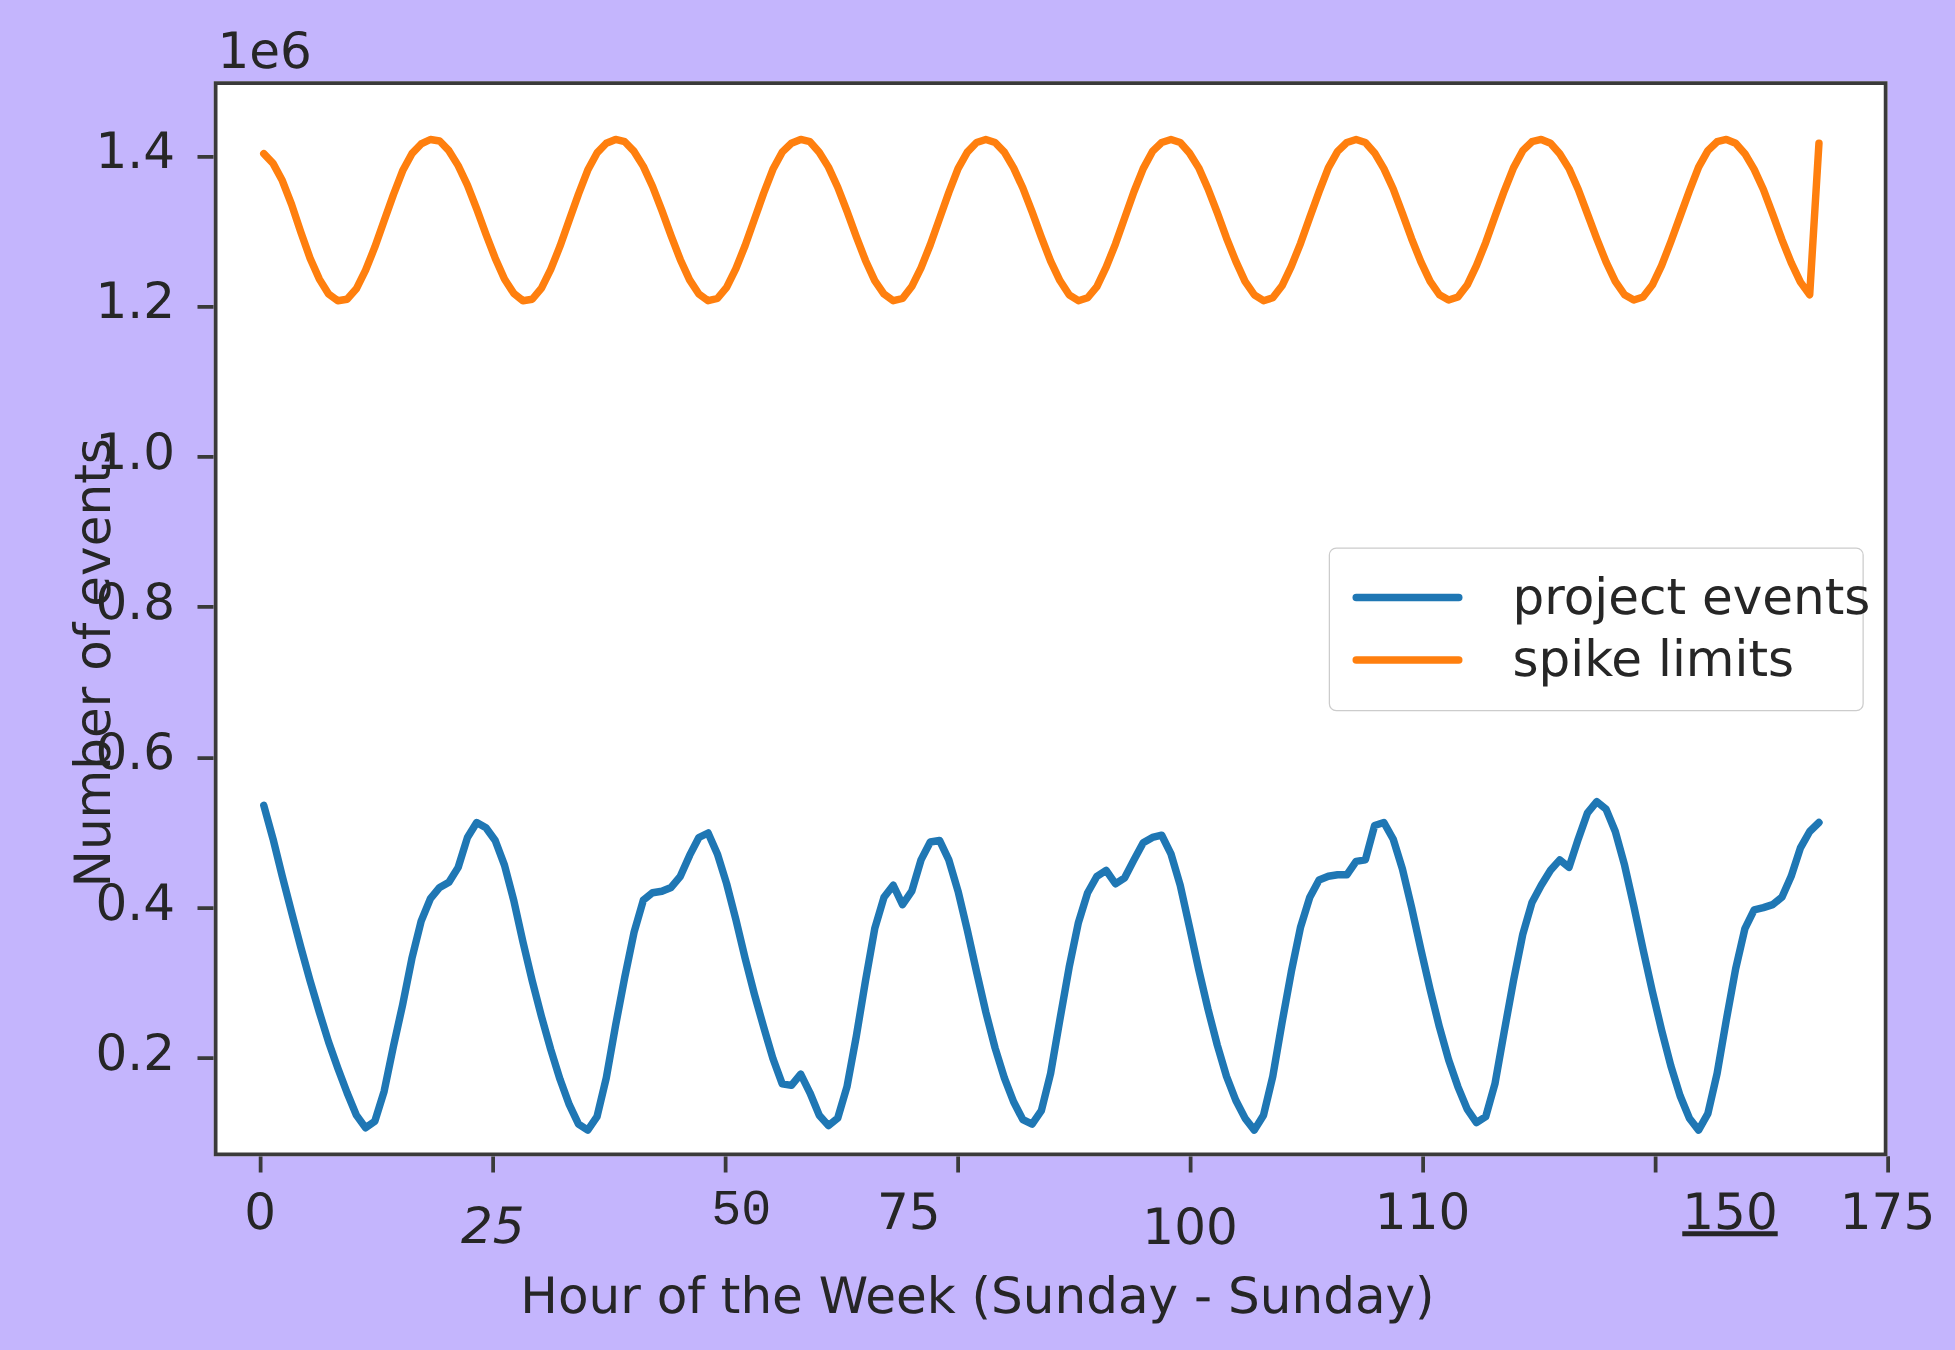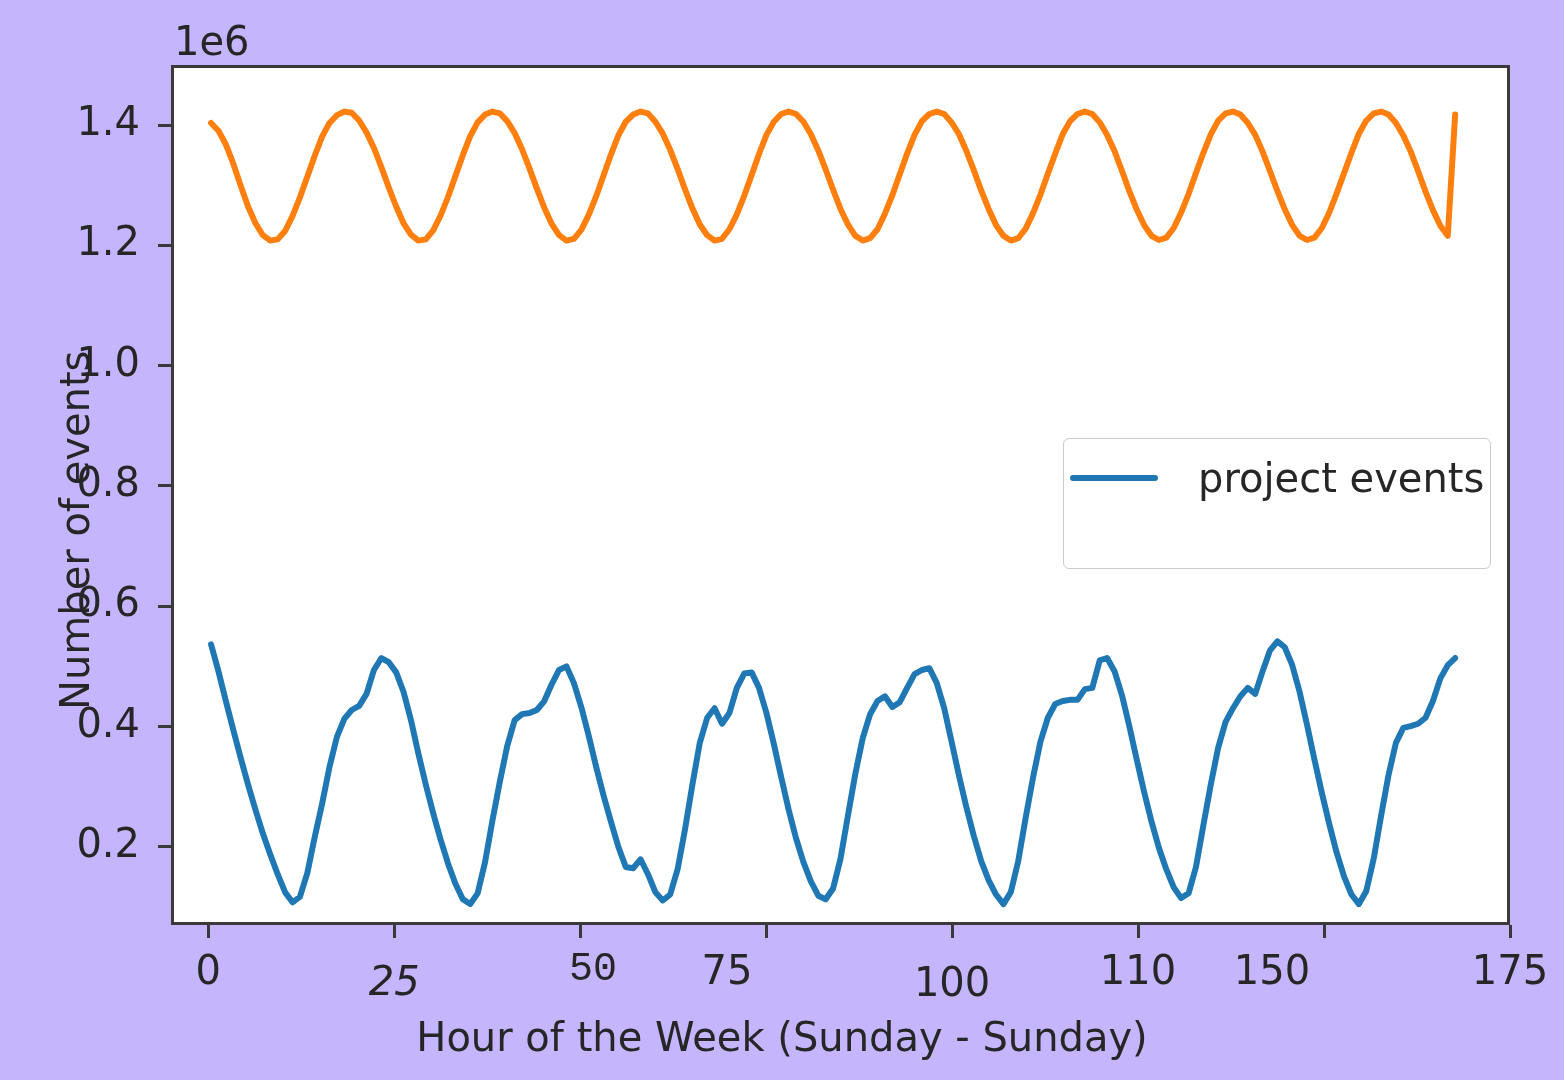--- a/index.html
+++ b/index.html
@@ -39,21 +39,21 @@
   #ylabel{
     position:absolute;font-size:40px;color:#262626;white-space:nowrap;
     transform:rotate(-90deg);transform-origin:left top;
     left:52px;top:710px;
   }
 
   
   #legend{
     position:absolute;left:1063px;top:438px;width:428px;height:131px;
     background:#ffffff;border:1.5px solid #cccccc;border-radius:6px;
-    box-sizing:border-box;padding:14px 18px 14px 6px;
+    box-sizing:border-box;padding:14px 18px 14px 18px;
   }
   .legend-row{display:flex;align-items:center;height:50px;}
   .legend-swatch{width:88px;height:6px;border-radius:3px;flex:none;}
   .legend-text{margin-left:40px;font-size:40px;color:#262626;white-space:nowrap;}
 </style>
 </head>
 <body>
 
 <div id="figure">
 
@@ -87,34 +87,38 @@
       <div class="xtick-mark" style="left: 1322.53px; top: 925px;"></div>
       <div class="xtick-mark" style="left: 1508.5px; top: 925px;"></div>
     </div>
   <div id="xtick-labels">
       <div class="xtick-label" style="left: 128.194px; top: 947px;">0</div>
       <div class="xtick-label" style="left: 314.167px; top: 958px; font-style: italic;">25</div>
       <div class="xtick-label" style="left: 513px; top: 947px; font-family: Liberation Mono, monospace;">50</div>
       <div class="xtick-label" style="left: 647px; top: 947px;">75</div>
       <div class="xtick-label" style="left: 872.083px; top: 947px; margin-top: 12px;">100</div>
       <div class="xtick-label" style="left: 1058.06px; top: 947px;">110</div>
-      <div class="xtick-label" style="left: 1192px; top: 947px;">150</div>
+      <div class="xtick-label" style="left: 1304px; top: 947px; text-decoration: underline;">150</div>
       <div class="xtick-label" style="left: 1430px; top: 947px;">175</div>
     </div>
 
   <div id="plot-area">
     <svg id="curves" viewBox="0 0 1339 860" preserveAspectRatio="none">
       <path id="line-project-events" fill="none" stroke-width="6" stroke-linejoin="round" stroke-linecap="round" d="M37.19 580.35 L44.63 607.41 L52.07 637.48 L59.51 666.35 L66.95 694.62 L74.39 721.68 L81.83 746.94 L89.27 770.99 L96.71 792.04 L104.14 811.89 L111.58 829.93 L119.02 840.15 L126.46 834.74 L133.90 810.69 L141.34 774.60 L148.78 740.92 L156.22 703.64 L163.66 673.57 L171.09 655.52 L178.53 646.50 L185.97 642.29 L193.41 630.27 L200.85 606.21 L208.29 594.18 L215.73 598.39 L223.17 608.62 L230.61 628.46 L238.04 656.73 L245.48 690.41 L252.92 721.68 L260.36 750.55 L267.80 777.01 L275.24 801.06 L282.68 821.51 L290.12 837.15 L297.56 841.96 L304.99 831.13 L312.43 799.86 L319.87 757.76 L327.31 718.67 L334.75 682.59 L342.19 656.73 L349.63 650.71 L357.07 649.51 L364.51 646.50 L371.94 637.48 L379.38 620.64 L386.82 606.21 L394.26 602.60 L401.70 619.44 L409.14 643.50 L416.58 672.36 L424.02 703.64 L431.46 732.50 L438.89 758.97 L446.33 784.22 L453.77 804.67 L461.21 805.87 L468.65 796.85 L476.09 811.89 L483.53 829.93 L490.97 838.35 L498.41 832.34 L505.84 807.08 L513.28 766.78 L520.72 721.68 L528.16 679.58 L535.60 654.32 L543.04 644.70 L550.48 660.34 L557.92 649.51 L565.36 624.25 L572.79 609.82 L580.23 608.62 L587.67 624.25 L595.11 649.51 L602.55 680.78 L609.99 714.46 L617.43 746.94 L624.87 775.80 L632.31 799.86 L639.74 819.10 L647.18 833.54 L654.62 837.15 L662.06 826.32 L669.50 796.25 L676.94 752.95 L684.38 710.85 L691.82 674.77 L699.26 650.71 L706.69 637.48 L714.13 632.67 L721.57 643.50 L729.01 638.69 L736.45 624.25 L743.89 610.42 L751.33 606.21 L758.77 604.41 L766.21 619.44 L773.64 644.70 L781.08 678.38 L788.52 712.66 L795.96 744.53 L803.40 773.40 L810.84 798.66 L818.28 817.90 L825.72 832.34 L833.16 841.96 L840.59 829.93 L848.03 798.66 L855.47 755.36 L862.91 714.46 L870.35 678.38 L877.79 654.32 L885.23 640.49 L892.67 637.48 L900.11 636.28 L907.54 636.28 L914.98 625.45 L922.42 624.25 L929.86 596.59 L937.30 594.18 L944.74 607.41 L952.18 631.47 L959.62 662.74 L967.06 696.42 L974.49 728.90 L981.93 758.97 L989.37 785.43 L996.81 807.08 L1004.25 825.12 L1011.69 835.94 L1019.13 831.13 L1026.57 804.67 L1034.01 762.57 L1041.44 721.68 L1048.88 684.39 L1056.32 658.53 L1063.76 644.70 L1071.20 632.67 L1078.64 624.25 L1086.08 630.27 L1093.52 607.41 L1100.96 586.36 L1108.39 577.34 L1115.83 583.36 L1123.27 601.40 L1130.71 628.46 L1138.15 661.54 L1145.59 696.42 L1153.03 730.10 L1160.47 761.37 L1167.91 790.24 L1175.34 814.29 L1182.78 832.34 L1190.22 841.96 L1197.66 828.73 L1205.10 796.25 L1212.54 752.95 L1219.98 712.06 L1227.42 679.58 L1234.86 664.55 L1242.29 662.74 L1249.73 660.34 L1257.17 654.32 L1264.61 637.48 L1272.05 614.63 L1279.49 601.40 L1286.93 594.18" stroke="#1f77b4"></path>
       <path id="line-spike-limits" fill="none" stroke-width="6" stroke-linejoin="round" stroke-linecap="round" d="M37.19 55.33 L44.63 63.15 L52.07 76.98 L59.51 96.22 L66.95 118.48 L74.39 139.52 L81.83 156.36 L89.27 168.39 L96.71 173.80 L104.14 172.60 L111.58 164.18 L119.02 149.15 L126.46 130.50 L133.90 109.45 L141.34 88.41 L148.78 69.16 L156.22 55.33 L163.66 47.51 L171.09 43.90 L178.53 45.10 L185.97 52.92 L193.41 64.95 L200.85 80.59 L208.29 99.83 L215.73 120.28 L223.17 139.52 L230.61 156.36 L238.04 167.79 L245.48 173.80 L252.92 172.60 L260.36 163.58 L267.80 148.55 L275.24 129.90 L282.68 108.85 L290.12 87.80 L297.56 68.56 L304.99 54.73 L312.43 46.91 L319.87 43.90 L327.31 45.71 L334.75 53.52 L342.19 65.55 L349.63 81.79 L357.07 101.03 L364.51 121.48 L371.94 140.73 L379.38 156.97 L386.82 168.39 L394.26 173.80 L401.70 172.00 L409.14 162.98 L416.58 147.94 L424.02 129.30 L431.46 108.25 L438.89 87.20 L446.33 67.96 L453.77 54.13 L461.21 46.91 L468.65 43.90 L476.09 45.71 L483.53 54.13 L490.97 66.15 L498.41 82.39 L505.84 101.64 L513.28 122.08 L520.72 141.33 L528.16 157.57 L535.60 168.39 L543.04 173.80 L550.48 172.00 L557.92 162.38 L565.36 147.34 L572.79 128.70 L580.23 107.65 L587.67 86.60 L595.11 67.36 L602.55 54.13 L609.99 46.31 L617.43 43.90 L624.87 46.31 L632.31 54.13 L639.74 66.76 L647.18 82.99 L654.62 102.24 L662.06 122.69 L669.50 141.93 L676.94 157.57 L684.38 168.99 L691.82 173.80 L699.26 171.40 L706.69 162.38 L714.13 146.74 L721.57 128.10 L729.01 107.05 L736.45 86.00 L743.89 67.36 L751.33 53.52 L758.77 46.31 L766.21 43.90 L773.64 46.31 L781.08 54.73 L788.52 66.76 L795.96 83.59 L803.40 102.84 L810.84 123.29 L818.28 141.93 L825.72 158.17 L833.16 168.99 L840.59 173.80 L848.03 171.40 L855.47 161.78 L862.91 146.14 L870.35 127.50 L877.79 106.45 L885.23 86.00 L892.67 66.76 L900.11 53.52 L907.54 46.31 L914.98 43.90 L922.42 46.31 L929.86 54.73 L937.30 67.36 L944.74 83.59 L952.18 103.44 L959.62 123.89 L967.06 142.53 L974.49 158.17 L981.93 168.99 L989.37 173.20 L996.81 170.80 L1004.25 161.17 L1011.69 145.54 L1019.13 126.90 L1026.57 105.85 L1034.01 85.40 L1041.44 66.76 L1048.88 52.92 L1056.32 45.71 L1063.76 43.90 L1071.20 46.91 L1078.64 55.33 L1086.08 67.36 L1093.52 84.20 L1100.96 104.04 L1108.39 123.89 L1115.83 142.53 L1123.27 158.17 L1130.71 168.99 L1138.15 173.20 L1145.59 170.80 L1153.03 161.17 L1160.47 145.54 L1167.91 126.29 L1175.34 105.85 L1182.78 85.40 L1190.22 66.15 L1197.66 52.92 L1205.10 45.71 L1212.54 43.90 L1219.98 46.91 L1227.42 55.33 L1234.86 67.96 L1242.29 84.20 L1249.73 104.04 L1257.17 124.49 L1264.61 143.13 L1272.05 158.77 L1279.49 168.99 L1286.93 46.91" stroke="#ff7f0e"></path>
     </svg>
   </div>
 
   <div id="ylabel">Number of events</div>
   <div id="xlabel">Hour of the Week (Sunday - Sunday)</div>
 
   <div id="legend">
     <div class="legend-row">
       <span class="legend-swatch" style="background: rgb(31, 119, 180);"></span>
       <span class="legend-text">project events</span>
     </div>
+    <div class="legend-row">
+      <span class="legend-swatch" style="background: rgb(255, 127, 14);"></span>
+      <span class="legend-text">spike limits</span>
+    </div>
   </div>
 
 </div>
 
 </body></html>

